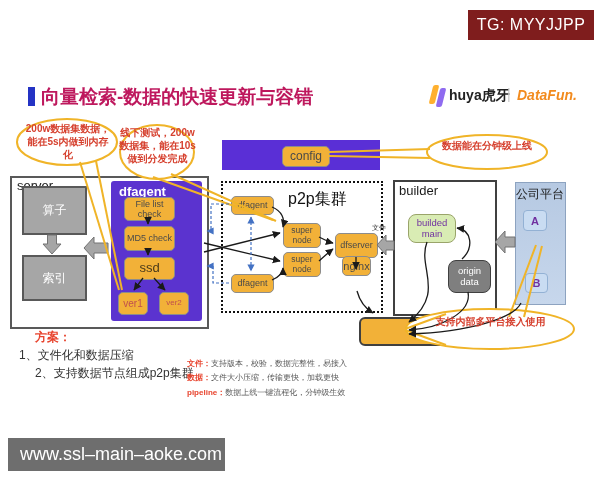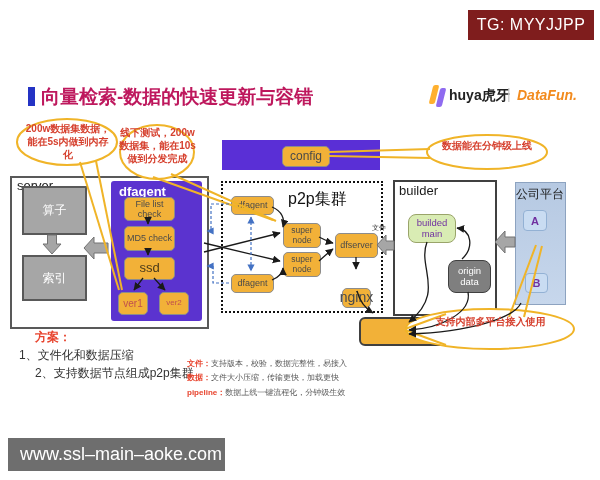--- a/index.html
+++ b/index.html
@@ -86,21 +86,21 @@
   <div class="abs configBar"></div>
   <div class="abs obox flex" style="left:282px;top:146px;width:46px;height:19px;font-size:12px">config</div>
 
   <div class="abs p2pBox"></div>
   <div class="abs p2pLbl">p2p集群</div>
   <div class="abs obox flex" style="left:231px;top:196px;width:41px;height:17px;font-size:9px">dfagent</div>
   <div class="abs obox flex" style="left:231px;top:274px;width:41px;height:17px;font-size:9px">dfagent</div>
   <div class="abs obox flex" style="left:283px;top:223px;width:36px;height:23px;font-size:8.5px">super node</div>
   <div class="abs obox flex" style="left:283px;top:252px;width:36px;height:23px;font-size:8.5px">super node</div>
   <div class="abs obox flex" style="left:335px;top:233px;width:41px;height:23px;font-size:9px">dfserver</div>
-  <div class="abs obox flex" style="left:342px;top:288px;width:27px;height:18px;font-size:14px">nginx</div>
+  <div class="abs obox flex" style="left:342px;top:256px;width:27px;height:18px;font-size:11px">nginx</div>
   <div class="abs fileLbl">文件</div>
 
   <div class="abs builderBox"></div>
   <div class="abs lblDark" style="left:399px;top:183px">builder</div>
   <div class="abs builded flex">builded main</div>
   <div class="abs origin flex">origin data</div>
 
   <div class="abs platform"></div>
   <div class="abs platLbl">公司平台</div>
   <div class="abs abBox flex" style="left:523px;top:210px;width:22px;height:19px">A</div>

